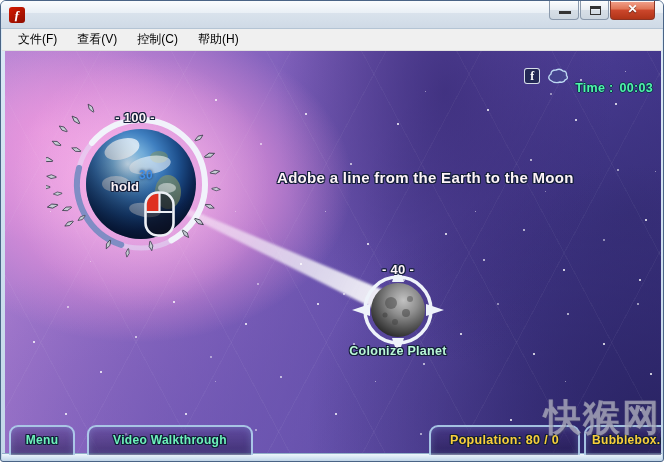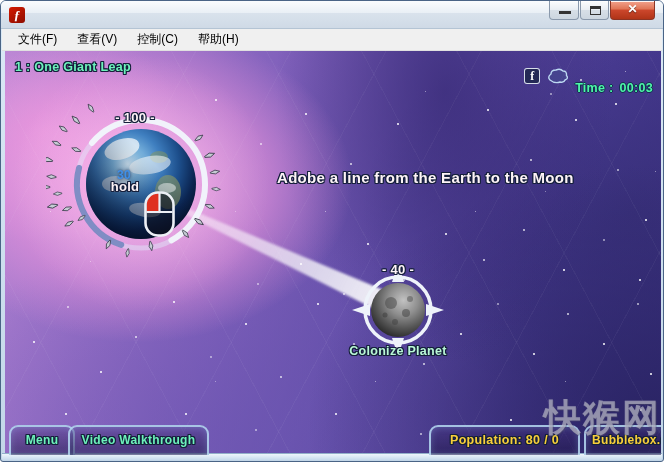--- a/index.html
+++ b/index.html
@@ -95,36 +95,36 @@
   .gold  { color:#f8cf3a; }
 
   .level-label { left:10px; top:9px; font-size:12.5px; z-index:10; }
   .time-row { position:absolute; right:8px; top:6px; display:flex; align-items:center; gap:6px; z-index:10; }
   .fb-icon { width:16px; height:16px; border:1px solid rgba(235,242,250,.9); border-radius:3px;
     background:rgba(28,38,72,.8); color:#fff; font:bold 12px/14px "Liberation Serif", serif; text-align:center; }
   .time-text { font-size:12.5px; font-weight:bold; color:#4df7a8; letter-spacing:.3px;
     text-shadow:-1px 0 #143050,1px 0 #143050,0 -1px #143050,0 1px #143050;margin-top:24px; }
 
   .cap-earth { left:94px; top:59px; width:72px; text-align:center; font-size:13px; z-index:9; }
-  .count-label { left:112px; top:117px; width:36px; text-align:left; font-size:12px; color:#3f8fe8; z-index:9;
+  .count-label { left:112px; top:117px; width:36px; text-align:right; font-size:12px; color:#3f8fe8; z-index:9;
     text-shadow:0 0 3px rgba(10,30,70,.9); }
   .hold-label { left:98px; top:128px; width:44px; text-align:center; font-size:13px; z-index:9; }
   .instruction { left:272px; top:118px; font-size:15px; z-index:9; }
   .cap-moon { left:357px; top:211px; width:72px; text-align:center; font-size:13px; z-index:9; }
   .colonize-label { left:331px; top:293px; width:124px; text-align:center; font-size:12.5px; color:#b9f7d6; z-index:9; }
 
   
   .tab { position:absolute; bottom:0; height:30px; z-index:10;
     border:2px solid rgba(186,222,248,.85); border-bottom:none; border-radius:9px 9px 0 0;
     background:linear-gradient(180deg, rgba(70,52,126,.35), rgba(34,24,74,.6));
     box-shadow:inset 0 0 7px rgba(150,190,240,.3);
     font-weight:bold; font-size:12px; text-align:center; line-height:26px; letter-spacing:.3px;
     cursor:pointer; }
   .tab-menu { left:4px; width:66px; }
-  .tab-walk { left:63px; width:141px; }
+  .tab-walk { left:82px; width:166px; }
   .tab-pop  { left:424px; width:151px; font-size:12.5px; cursor:default; }
   .tab-site { left:579px; width:110px; }
 
   
   .frame-bottom { position:absolute; left:1px; right:1px; bottom:1px; height:7px;
     background:linear-gradient(180deg,#eef6fc,#c6daec); border-top:1px solid #93b0ca; }
 
   
   .watermark { position:absolute; right:2px; top:398px; z-index:30; text-align:right; pointer-events:none; }
   .wm-cn { font-size:37px; font-weight:bold; letter-spacing:2px; color:rgba(238,238,248,.42);
@@ -249,21 +249,20 @@
     </svg>
 
     <svg class="mouse-svg" width="31" height="46" viewBox="0 0 31 46">
       <rect x="1.5" y="1.5" width="28" height="43" rx="12.5" fill="rgba(14,14,26,.55)"></rect>
       <path d="M15.5 2 L15.5 21 L2.5 21 L2.5 14.5 Q2.5 3.8 13 2 Z" fill="#df3120"></path>
       <rect x="1.5" y="1.5" width="28" height="43" rx="12.5" fill="none" stroke="#eceff5" stroke-width="2.6"></rect>
       <line x1="15.5" y1="2" x2="15.5" y2="21" stroke="#eceff5" stroke-width="2.2"></line>
       <line x1="2.5" y1="21" x2="28.5" y2="21" stroke="#eceff5" stroke-width="2.2"></line>
     </svg>
 
-    <div class="gtext outl green level-label">1 : One Giant Leap</div>
 
     <div class="time-row">
       <div class="fb-icon">f</div>
       <svg width="23" height="18" viewBox="0 0 23 18">
         <path d="M4 13 q-3-3 1-6 q0-4 5-4 q4-2 7 1 q4 0 3.5 4.5 q2.5 3-1.5 4.5 q-1 3-5 2 q-5 2-10-2 z" fill="rgba(70,90,150,.35)" stroke="#bcd8f2" stroke-width="1.4"></path>
       </svg>
       <span class="time-text">Time :</span>
       <span class="time-text">00:03</span>
     </div>
 

